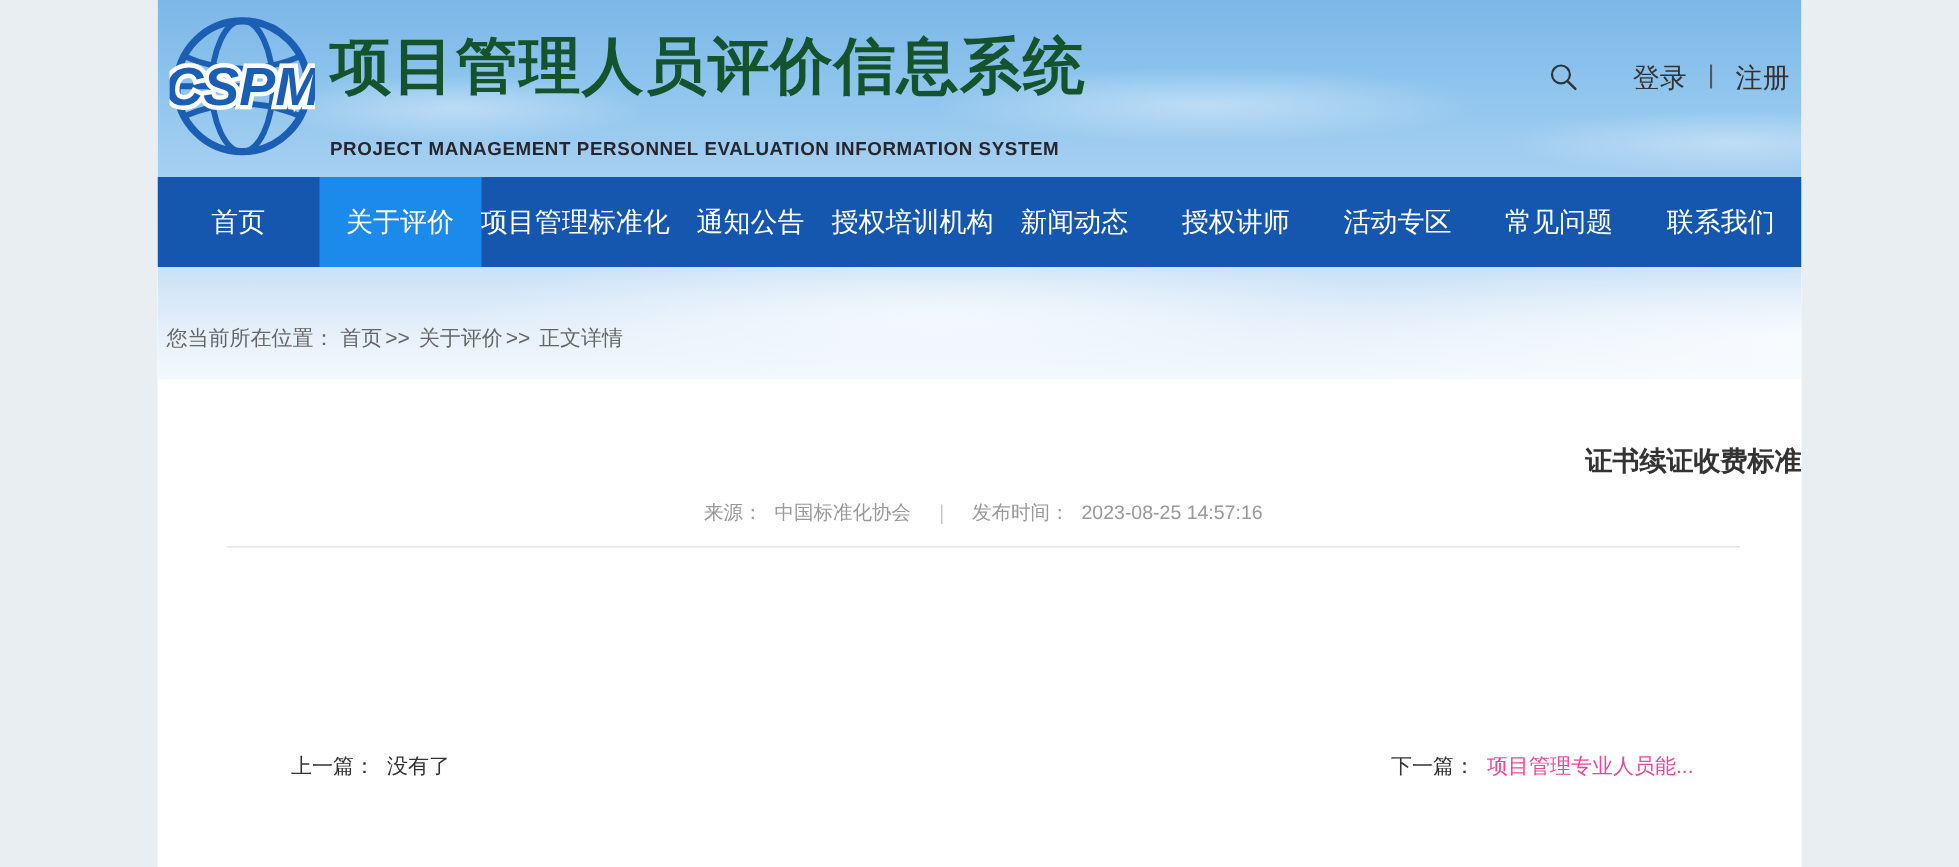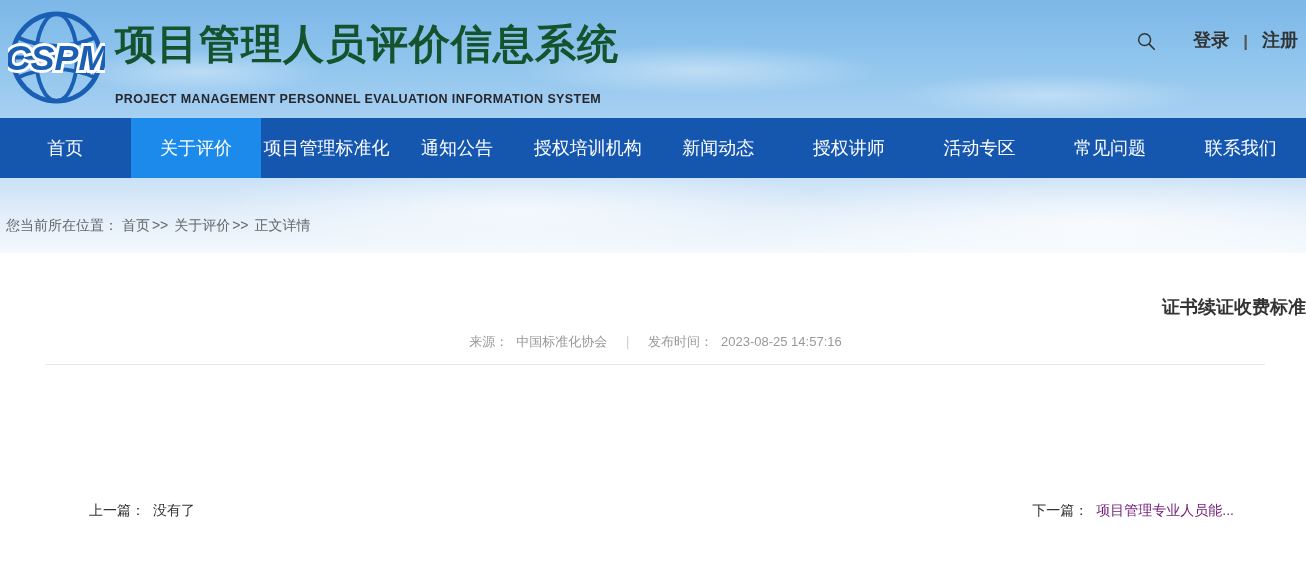--- a/index.html
+++ b/index.html
@@ -1,18 +1,18 @@
 <!DOCTYPE html>
 <html><head>
 <meta charset="utf-8">
 <style>
   * { margin:0; padding:0; box-sizing:border-box; }
   html,body { background:#e9eef3; }
   .page {
-    position:relative; width:1306px; height:578px; margin:0 auto;
+    position:relative; width:1096px; height:578px; margin:0 auto;
     background:#fff; overflow:hidden;
     font-family:"Liberation Sans","DejaVu Sans",sans-serif;
   }
   
   .sky {
     position:absolute; top:0; left:0; width:100%; height:253px;
     background:linear-gradient(180deg,#7cb7e8 0%,#8ec4ed 22%,#a5cff1 45%,#c6dff5 68%,#e2eefa 85%,#f4f9fd 100%);
   }
   .sky::before {
     content:""; position:absolute; inset:0;
@@ -29,22 +29,22 @@
   .globe { width:97px; height:97px; }
   .titles { margin-left:10px; padding-top:8px; }
   .site-title {
     font-size:41px; font-weight:900; color:#14532d; letter-spacing:1px;
     font-family:"Liberation Sans","DejaVu Sans",sans-serif; white-space:nowrap;
   }
   .site-subtitle {
     margin-top:20px; font-size:12.5px; font-weight:bold; color:#26262c; letter-spacing:.4px; white-space:nowrap;
   }
   .header-right {
-    position:absolute; top:24px; right:8px; height:28px;
-    display:flex; align-items:flex-end; color:#333; font-size:18px;font-weight:bold;
+    position:absolute; top:40px; right:8px; height:28px;
+    display:flex; align-items:flex-start; color:#333; font-size:18px;
   }
   .search-btn { width:22px; height:22px; cursor:pointer; margin-right:36px; display:block; }
   .auth-link { cursor:pointer; color:#333; }
   .auth-divider { margin:0 14px; color:#555; font-size:17px; }
   
   .nav {
     position:absolute; top:118px; left:0; width:100%; height:60px;
     background:#1557af; display:flex; z-index:2;
   }
   .nav-item {
@@ -83,21 +83,21 @@
     font-size:16px; color:#54555a; line-height:35px;
     text-align:justify; text-indent:2em;
   }
   .prev-next {
     position:absolute; top:249px; left:84px; right:72px;
     display:flex; justify-content:space-between; font-size:14px; color:#333;
   }
   .pn-group { white-space:nowrap; }
   .pn-label { color:#333; }
   .pn-value { margin-left:8px; color:#333; }
-  .pn-value.link { color:#701a75; cursor:pointer; }
+  .pn-value.link { color:#ec4899; cursor:pointer; }
 </style>
 </head>
 <body>
 
 <div class="page">
 
   <div class="sky"></div>
 
   <div class="header">
     <div class="brand">

